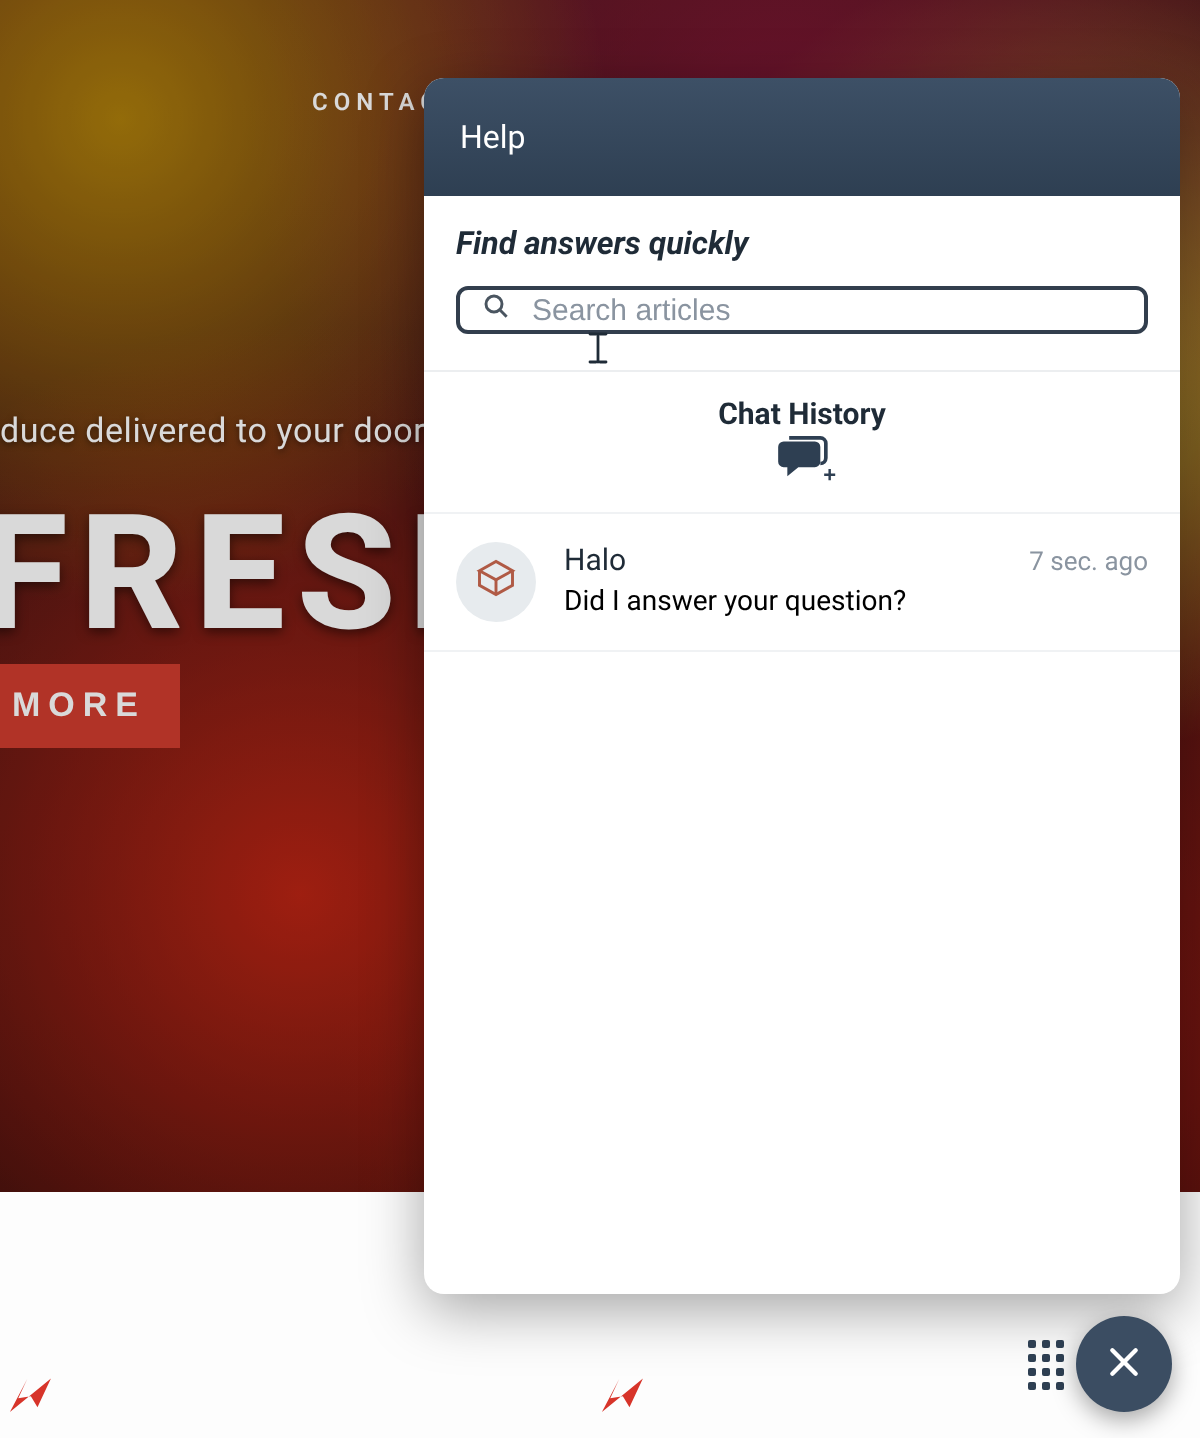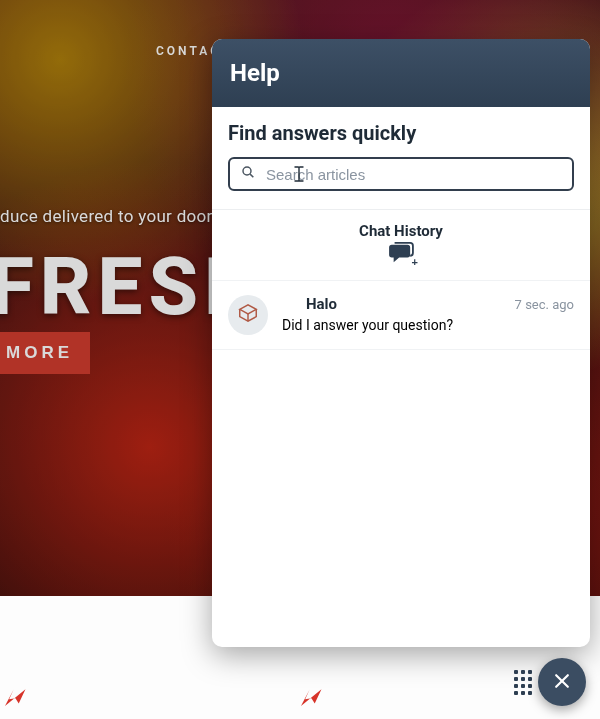--- a/index.html
+++ b/index.html
@@ -40,29 +40,29 @@
   .plane svg { width:30px; height:30px; display:block; }
 
   
   .panel {
     position:absolute; left:212px; top:39px; width:378px; height:608px;
     background:#fff; border-radius:10px; box-shadow:0 8px 30px rgba(0,0,0,.35);
     display:flex; flex-direction:column; overflow:hidden;
   }
   .panel-header {
     background: linear-gradient(180deg,#3d5066 0%, #2e3f52 100%);
-    color:#fff; padding:20px 18px 20px 18px; font-weight:700; font-size:24px;
+    color:#fff; padding:20px 18px 20px 18px; font-weight:400; font-size:16px;
   }
   .section {
     padding:14px 16px 18px 16px; border-bottom:1px solid #eceef0;
   }
-  .section-title { font-size:20px; font-weight:700; color:#1f2b37; margin-bottom:12px; }
+  .section-title { font-size:16px; font-weight:700; color:#1f2b37; margin-bottom:12px;font-style:italic; }
   .search-row {
     display:flex; align-items:center; gap:10px;
-    border:2px solid #323e4d; border-radius:6px; height:34px; padding:0 10px;
+    border:2px solid #323e4d; border-radius:6px; height:24px; padding:0 10px;
   }
   .search-row svg { width:16px; height:16px; flex:none; color:#4a5560; }
   .search-row input {
     flex:1; border:none; outline:none; font-size:15px; color:#6b7785;
     background:transparent;
   }
   .search-row input::placeholder { color:#8a94a0; }
 
   .history-head {
     display:flex; align-items:center; justify-content:space-between;
@@ -78,21 +78,21 @@
     display:flex; gap:14px; padding:14px 16px; border-top:1px solid #f0f2f4; border-bottom:1px solid #f0f2f4;
     align-items:flex-start; cursor:pointer; margin-top:8px;
   }
   .avatar {
     width:40px; height:40px; border-radius:50%; background:#e7ebee; flex:none;
     display:flex; align-items:center; justify-content:center; color:#b05a45;
   }
   .avatar svg { width:22px; height:22px; }
   .chat-body { flex:1; min-width:0; }
   .chat-top { display:flex; justify-content:space-between; align-items:baseline; gap:8px; }
-  .chat-name { font-weight:700; font-size:15px; color:#1f2b37;margin-left:24px; }
+  .chat-name { font-weight:400; font-size:15px; color:#1f2b37; }
   .chat-time { font-size:13px; color:#8a94a0; white-space:nowrap; }
   .chat-snippet { font-size:14px; color:#000000; margin-top:4px; }
 
   
   .grip {
     position:absolute; left:514px; top:670px; width:18px; height:30px;
     display:grid; grid-template-columns:repeat(3,4px); grid-auto-rows:4px; gap:3px;
     align-content:start; cursor:grab;
   }
   .grip span { width:4px; height:4px; background:#2e3f52; border-radius:1px; }

